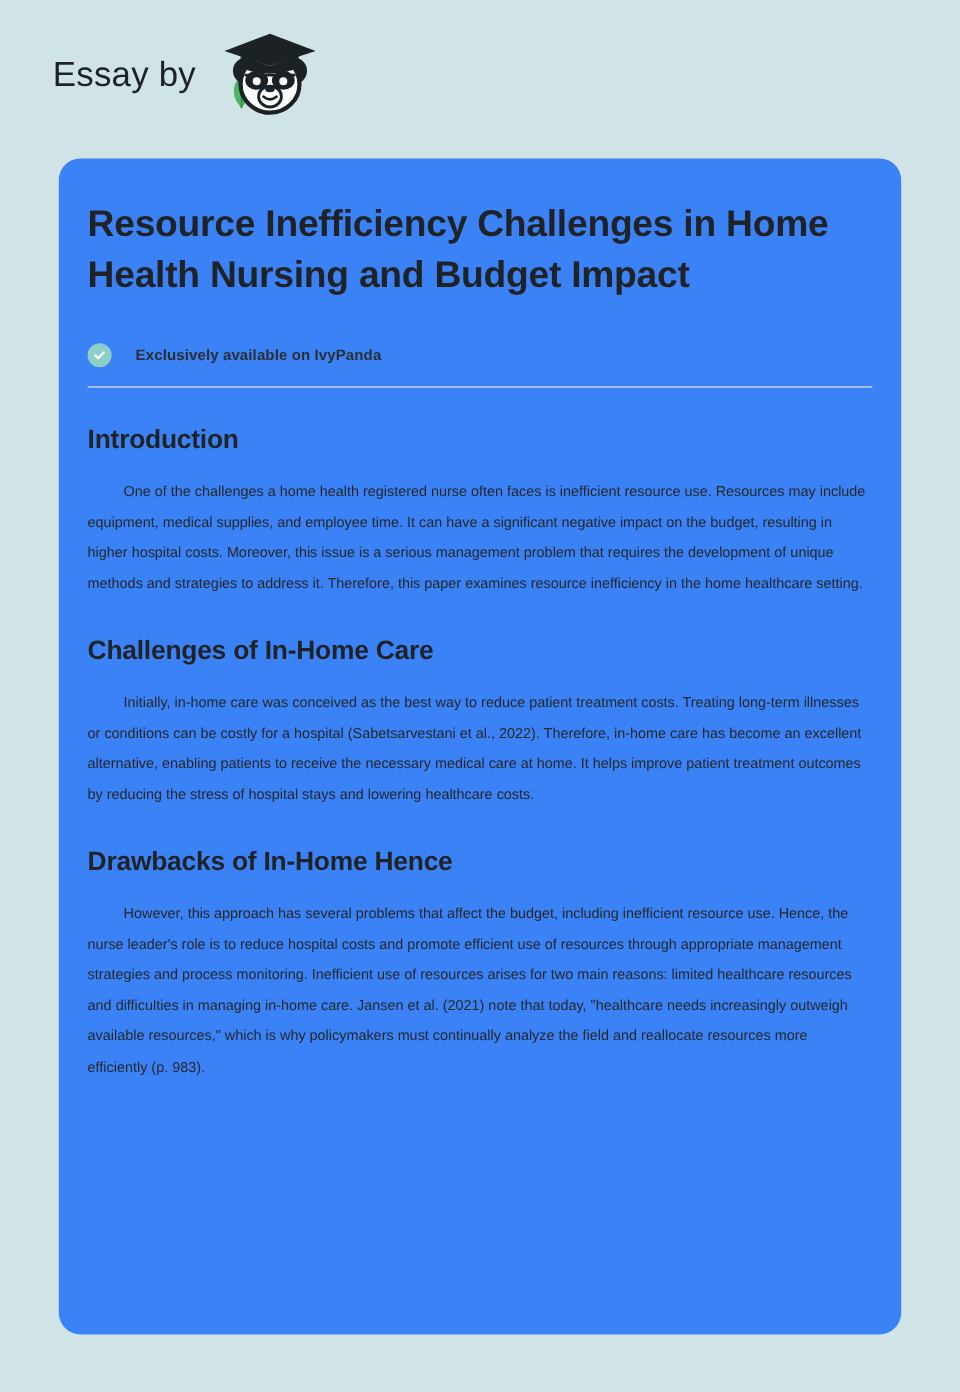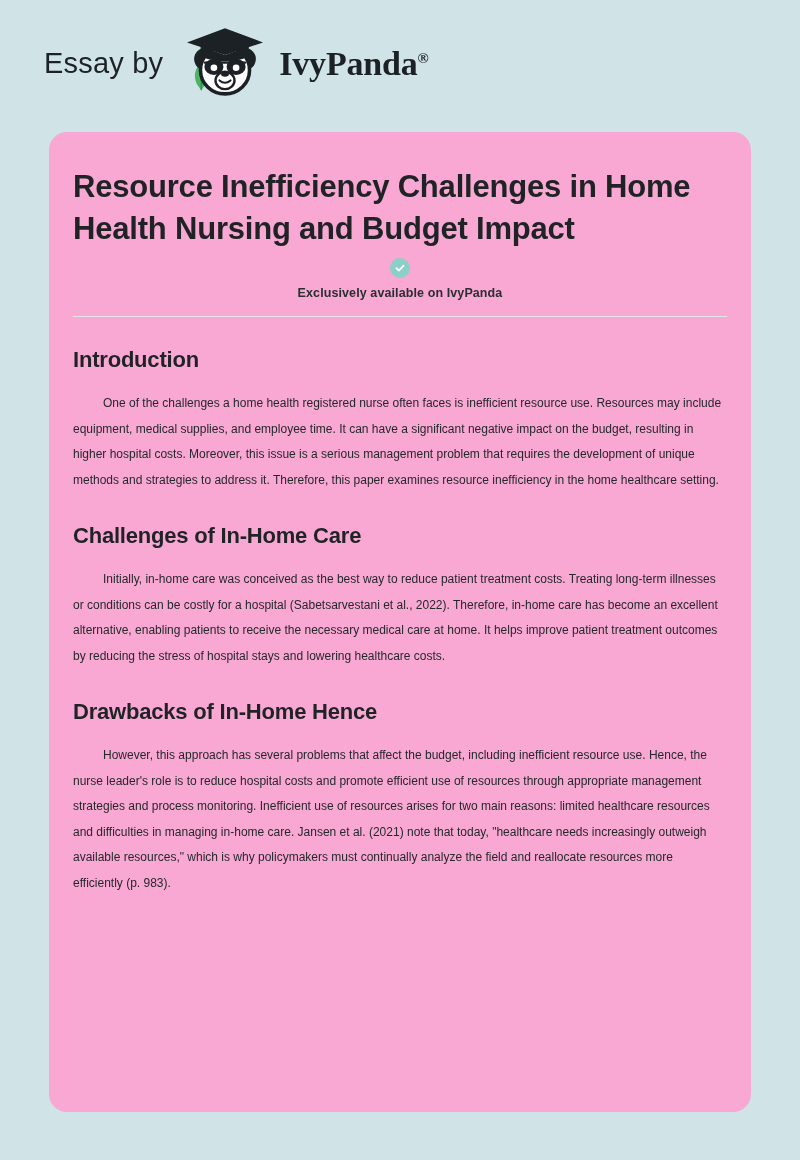--- a/index.html
+++ b/index.html
@@ -77,43 +77,42 @@
     line-height: 1;
   }
 
   
   .card {
     position: absolute;
     left: 49px;
     top: 132px;
     width: 702px;
     height: 980px;
-    background: #f9a8d4;
+    background: #3b82f6;
     border-radius: 18px;
     box-sizing: border-box;
     padding: 34px 24px 16px 24px;
     overflow: hidden;
   }
 
   .doc-title {
     font-size: 31px;
     font-weight: 700;
     line-height: 42px;
     color: #1f2326;
     margin: 0;
     letter-spacing: -0.2px;
     max-width: 660px;
   }
 
   .exclusive-row {
     display: flex;
     align-items: center;
-    gap: 8px;
-    margin-top: 8px;
-    flex-direction: column;
+    gap: 20px;
+    margin-top: 36px;
   }
   .check-badge {
     width: 20px;
     height: 20px;
     border-radius: 50%;
     background: #8bcfc8;
     flex: none;
     display: flex;
     align-items: center;
     justify-content: center;
@@ -180,21 +179,20 @@
           <circle cx="74" cy="54" r="4.2" fill="#ffffff"></circle>
           <rect x="33" y="46" width="54" height="3" rx="1.5" fill="#1b2125"></rect>
 
           <ellipse cx="60" cy="70" rx="12" ry="11" fill="#ffffff" stroke="#1b2125" stroke-width="3"></ellipse>
           <ellipse cx="60" cy="62" rx="5" ry="3.4" fill="#1b2125"></ellipse>
           <path d="M53 70 Q60 76 67 70" stroke="#1b2125" stroke-width="2.6" fill="none" stroke-linecap="round"></path>
 
           <path d="M60 4 L108 22 L60 38 L12 22 Z" fill="#1b2125"></path>
           <path d="M30 27 L30 40 Q60 52 90 40 L90 27 L60 38 Z" fill="#1b2125"></path>
         </svg>
-        <span class="brand-word"><span>IvyPanda</span><span class="brand-reg">®</span></span>
       </div>
     </div>
   </div>
 
   <div class="card">
 
     <h1 class="doc-title">Resource Inefficiency Challenges in Home Health Nursing and Budget Impact</h1>
 
     <div class="exclusive-row">
       <span class="check-badge">

